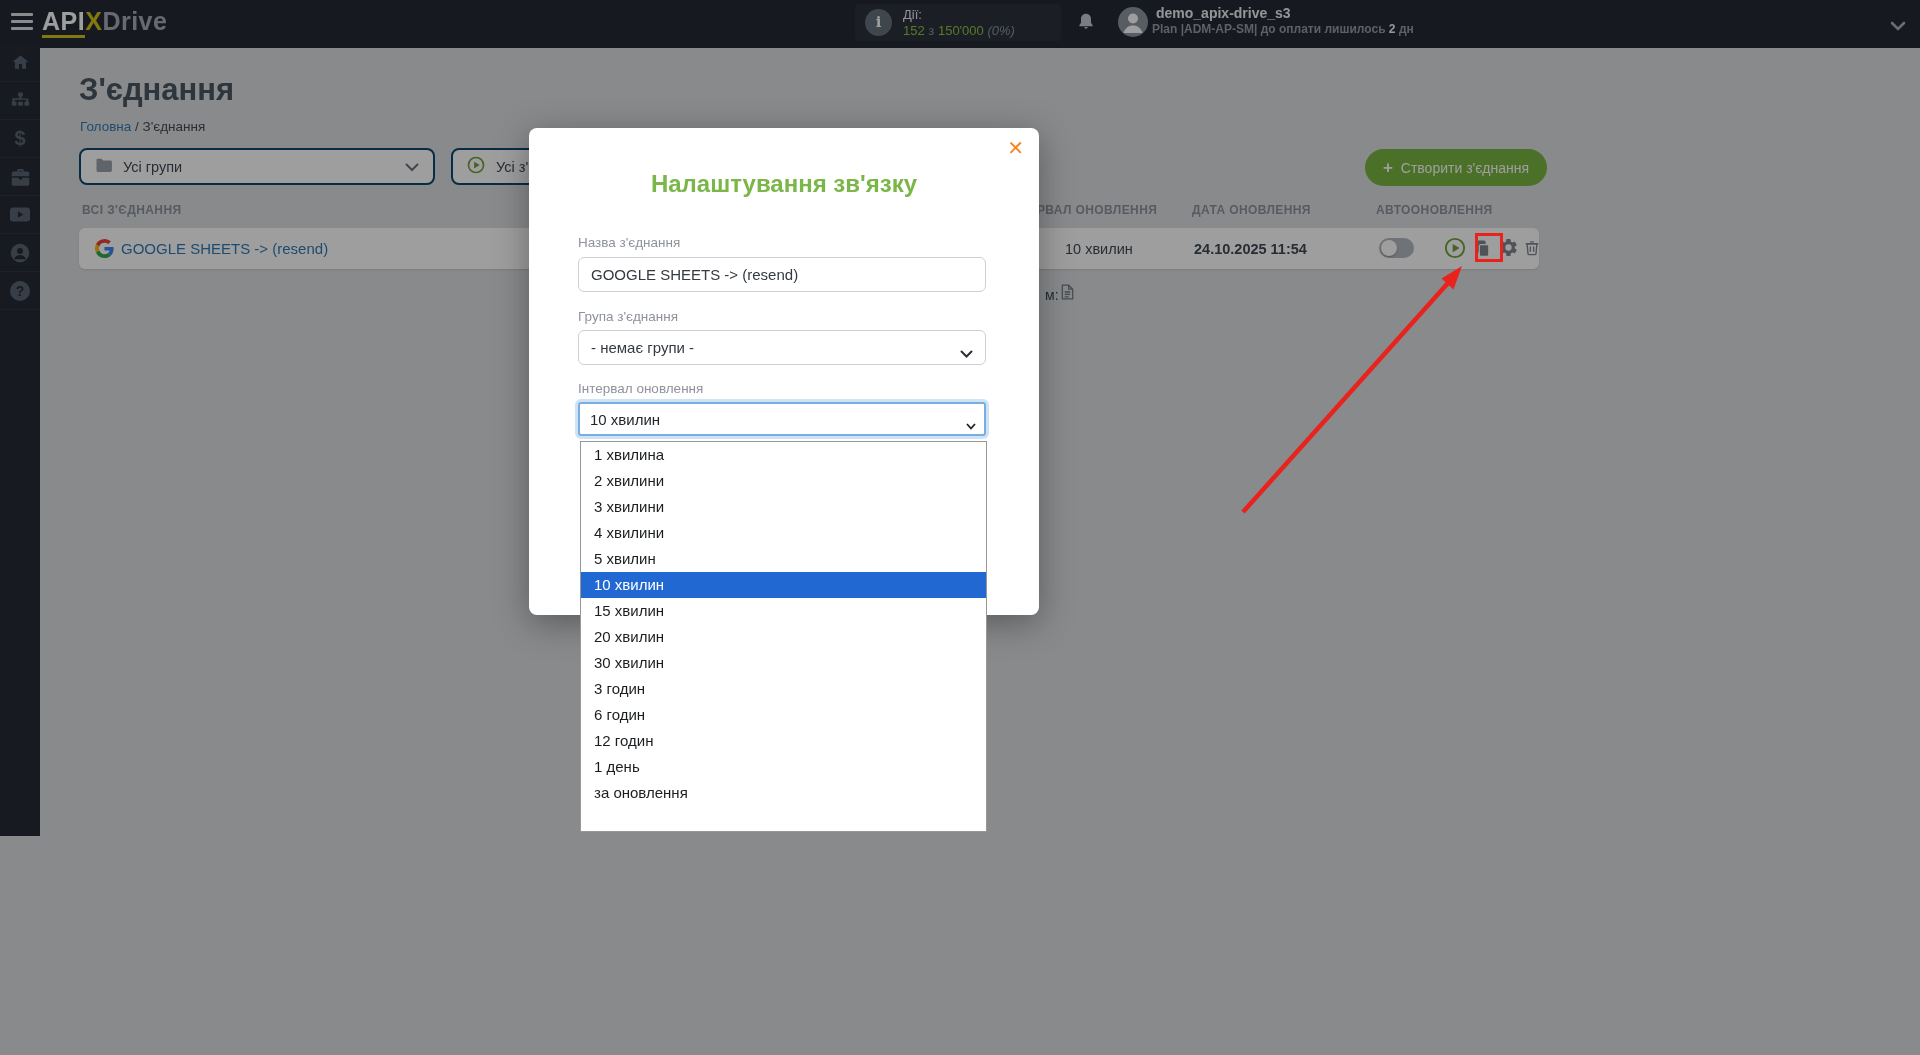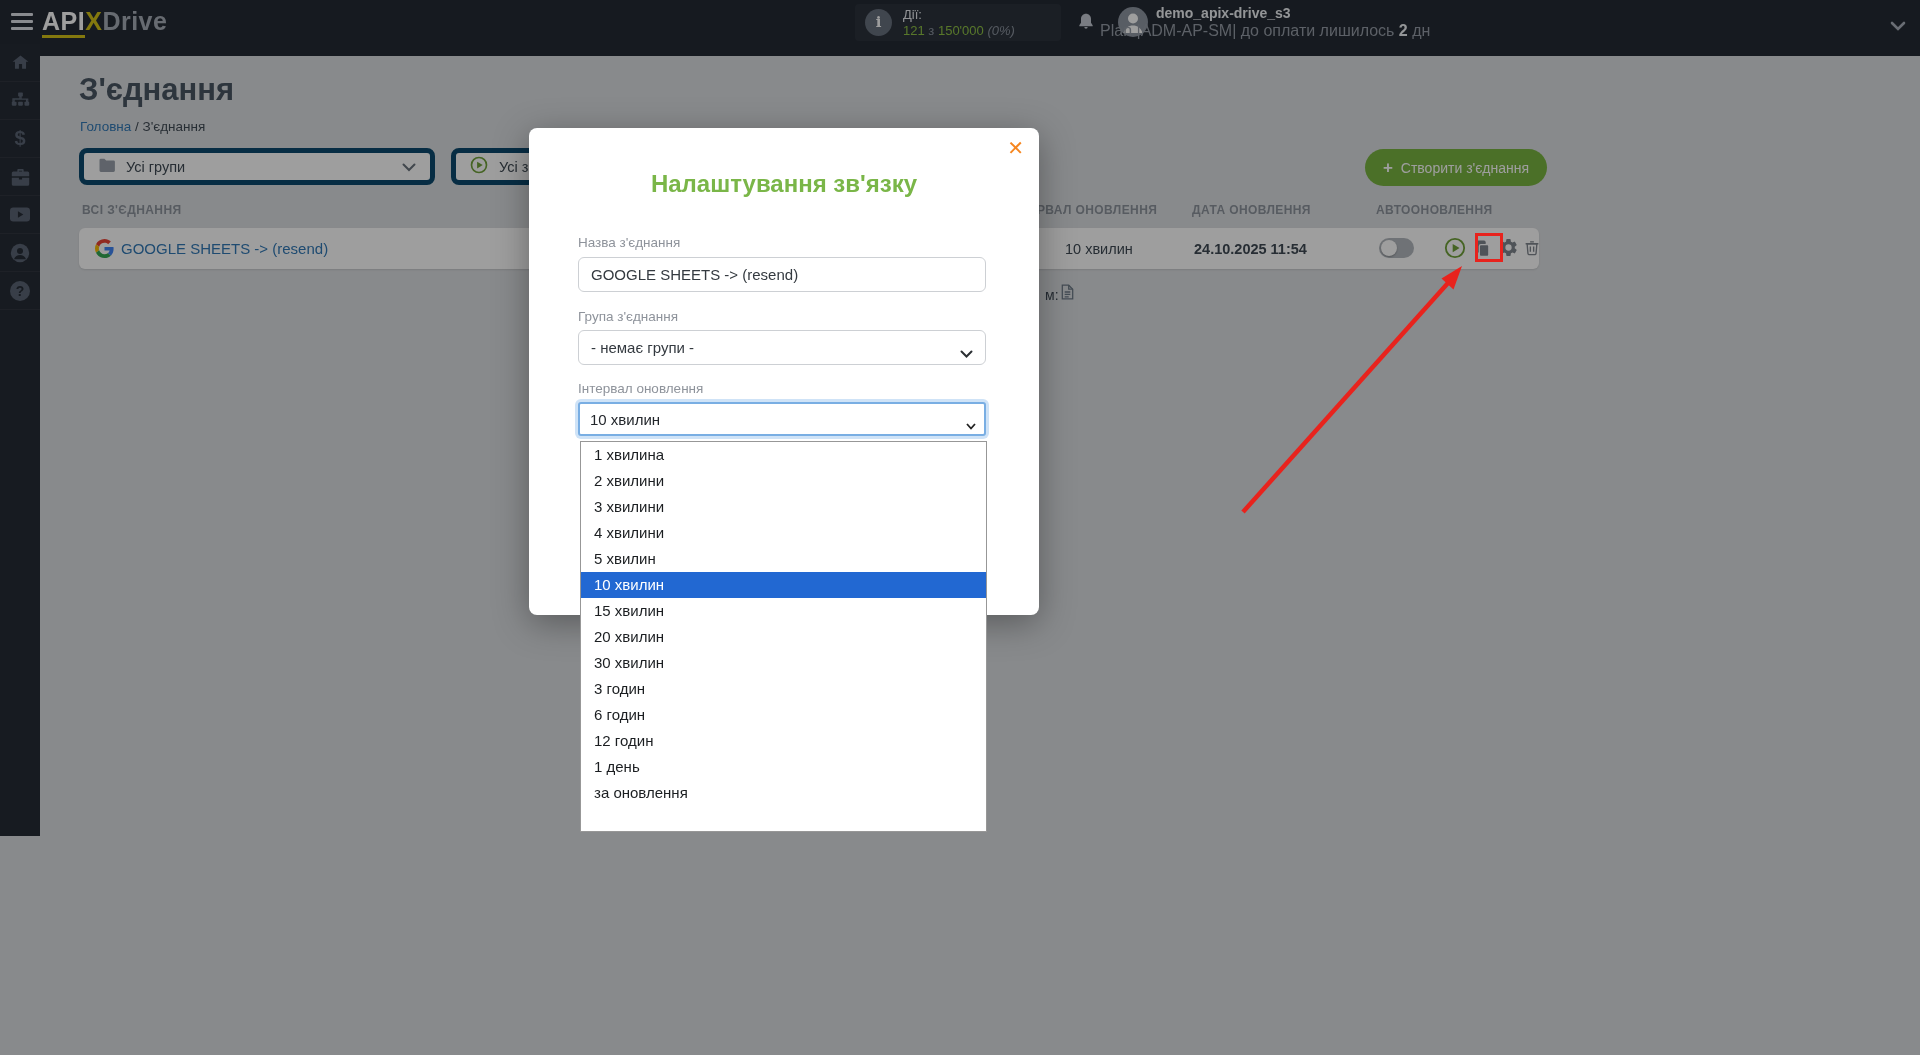--- a/index.html
+++ b/index.html
@@ -1,55 +1,55 @@
 <!DOCTYPE html>
 <html><head>
 <meta charset="utf-8">
 <style>
   * { margin:0; padding:0; box-sizing:border-box; }
   html,body { width:1920px; height:1055px; overflow:hidden;
     font-family:"Liberation Sans","DejaVu Sans",sans-serif; background:#dcdfe2; }
 
   
-  .topbar { position:absolute; left:0; top:0; width:1920px; height:56px; background:#252b34; z-index:1; }
+  .topbar { position:absolute; left:0; top:0; width:1920px; height:48px; background:#252b34; z-index:1; }
   .burger { position:absolute; left:11px; top:13px; width:22px; height:17px; cursor:pointer; }
   .burger span { display:block; height:2.5px; background:#dde1e7; margin-bottom:4.5px; border-radius:1px; }
   .logo { position:absolute; left:42px; top:7px; font-size:25px; font-weight:700; letter-spacing:.5px; }
   .logo .p1 { color:#ffffff; position:relative; }
   .logo .p1:after { content:""; position:absolute; left:0; bottom:-3px; width:100%; height:3.5px; background:#d3c217; }
   .logo .p2 { color:#d3c217; }
   .logo .p3 { color:#a7adb6; }
   .actions-box { position:absolute; left:855px; top:4px; width:206px; height:37px; background:#2c333d; border-radius:4px; }
   .info-circle { position:absolute; left:10px; top:5px; width:27px; height:27px; border-radius:50%; background:#68717e;
     color:#fff; font-family:"DejaVu Serif",serif; font-weight:700; font-size:15px; text-align:center; line-height:27px; }
   .act-l1 { position:absolute; left:48px; top:3px; font-size:13px; color:#e8ebef; }
   .act-l2 { position:absolute; left:48px; top:19px; font-size:13px; }
   .act-green { color:#8ec045; }
   .act-gray { color:#8a919c; }
   .act-pct { color:#8a919c; font-style:italic; }
   .bell { position:absolute; left:1076px; top:11px; width:20px; height:22px; cursor:pointer; }
   .avatar { position:absolute; left:1118px; top:7px; width:30px; height:30px; border-radius:50%; background:#8e96a2; cursor:pointer; }
   .user-name { position:absolute; left:1156px; top:5px; font-size:14px; color:#eef1f4;font-weight:bold; }
-  .user-plan { position:absolute; left:1100px; top:22px; font-size:16px; color:#959ca6; }
+  .user-plan { position:absolute; left:1152px; top:22px; font-size:12px; color:#959ca6;font-weight:bold; }
   .user-plan b { color:#eef1f4; }
   .hdr-chevron { position:absolute; left:1890px; top:17px; width:16px; height:10px; cursor:pointer; }
 
   
   .sidebar { position:absolute; left:0; top:44px; width:40px; height:792px; background:#262c36; z-index:1; }
   .side-item { width:40px; height:38px; display:flex; align-items:center; justify-content:center;
     border-bottom:1px solid rgba(255,255,255,.05); color:#5b6574; cursor:pointer; font-weight:700; }
   .side-item svg { display:block; }
 
   
   .main { position:absolute; left:40px; top:44px; width:1880px; height:1011px;margin-left:8px; }
   .page-title { position:absolute; left:31px; top:28px; font-size:31px; font-weight:700; color:#4a5663; }
   .crumbs { position:absolute; left:32px; top:75px; font-size:13.5px; }
   .crumb-link { color:#337ab7; cursor:pointer; text-decoration:none; }
   .crumb-sep,.crumb-cur { color:#424c56; }
-  .filter-box { position:absolute; top:104px; width:356px; height:37px; background:#fff; border:5px solid #0c4a6e;
+  .filter-box { position:absolute; top:104px; width:356px; height:37px; background:#fff; border:2px solid #0c4a6e;
     border-radius:8px; display:flex; align-items:center; padding:0 14px; cursor:pointer; }
   .filter-box .flabel { margin-left:11px; font-size:14.5px; color:#3f4a54; flex:1; }
   .fb1 { left:31px; } .fb2 { left:403px; }
   .create-btn { position:absolute; left:1317px; top:105px; width:182px; height:37px; border-radius:19px; background:#79b541;
     border:none; color:#fff; font-size:14px; display:flex; align-items:center; justify-content:center; gap:8px; cursor:pointer;
     font-family:inherit; }
   .create-btn .plus { font-size:17px; font-weight:700; }
   .thead { position:absolute; top:159px; font-size:12px; font-weight:700; color:#8d949d; letter-spacing:.4px; }
   .th-all { left:34px; } .th-int { left:960px; } .th-date { left:1144px; } .th-auto { left:1328px; }
   .row-card { position:absolute; left:31px; top:184px; width:1460px; height:41px; background:#fff; border-radius:6px;
@@ -107,21 +107,21 @@
       <span></span>
       <span></span>
       <span></span>
     </div>
   <div class="logo">
     <span class="p1">API</span><span class="p2">X</span><span class="p3">Drive</span>
   </div>
   <div class="actions-box">
     <div class="info-circle">i</div>
     <div class="act-l1">Дії:</div>
-    <div class="act-l2"><span class="act-green">121</span> <span class="act-gray">з</span> <span class="act-green">150'000</span> <span class="act-pct">(0%)</span></div>
+    <div class="act-l2"><span class="act-green">152</span> <span class="act-gray">з</span> <span class="act-green">150'000</span> <span class="act-pct">(0%)</span></div>
   </div>
   <div class="bell">
     <svg width="20" height="22" viewBox="0 0 24 24" fill="#c3c9d2">
         <path d="M12 2c-3.3 0-6 2.7-6 6v5l-2 3v1h16v-1l-2-3V8c0-3.3-2.7-6-6-6zm-2 16a2 2 0 0 0 4 0h-4z"></path>
       </svg>
   </div>
   <div class="avatar">
     <svg width="30" height="30" viewBox="0 0 30 30">
         <circle cx="15" cy="11.5" r="5" fill="#fff"></circle>
         <path d="M5.5 26c1.5-5 5-7.5 9.5-7.5s8 2.5 9.5 7.5" fill="#fff"></path>

